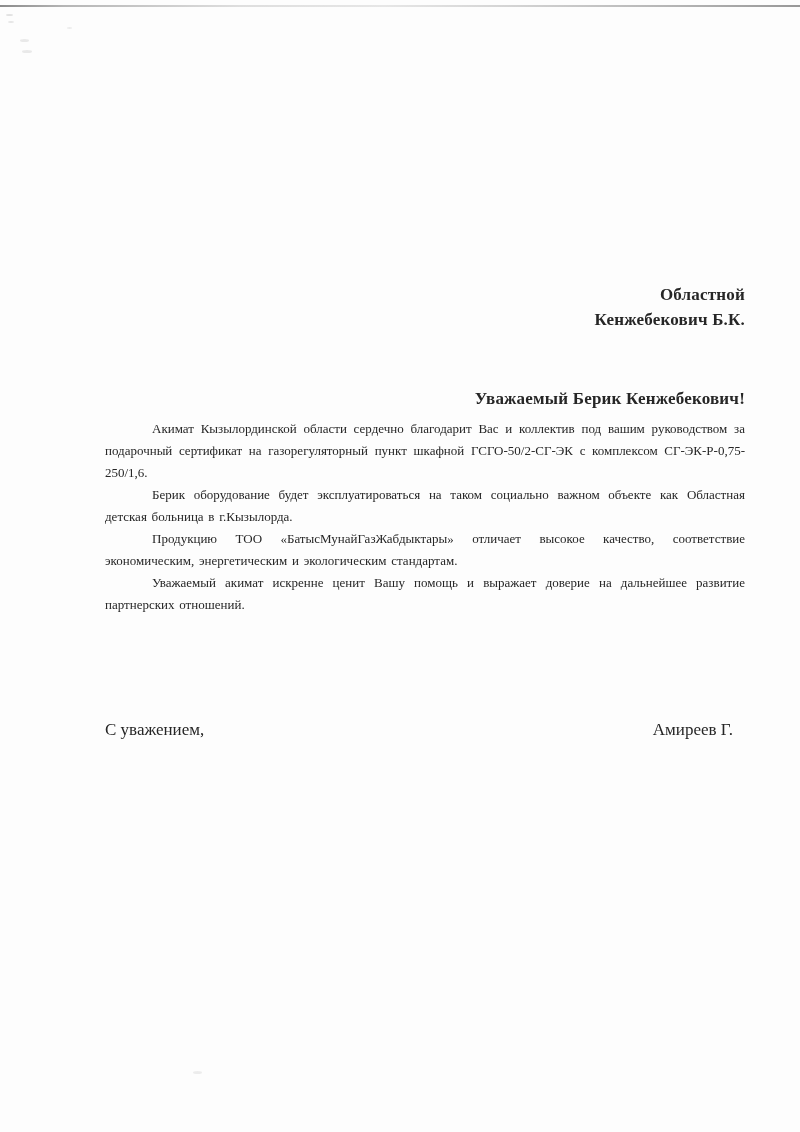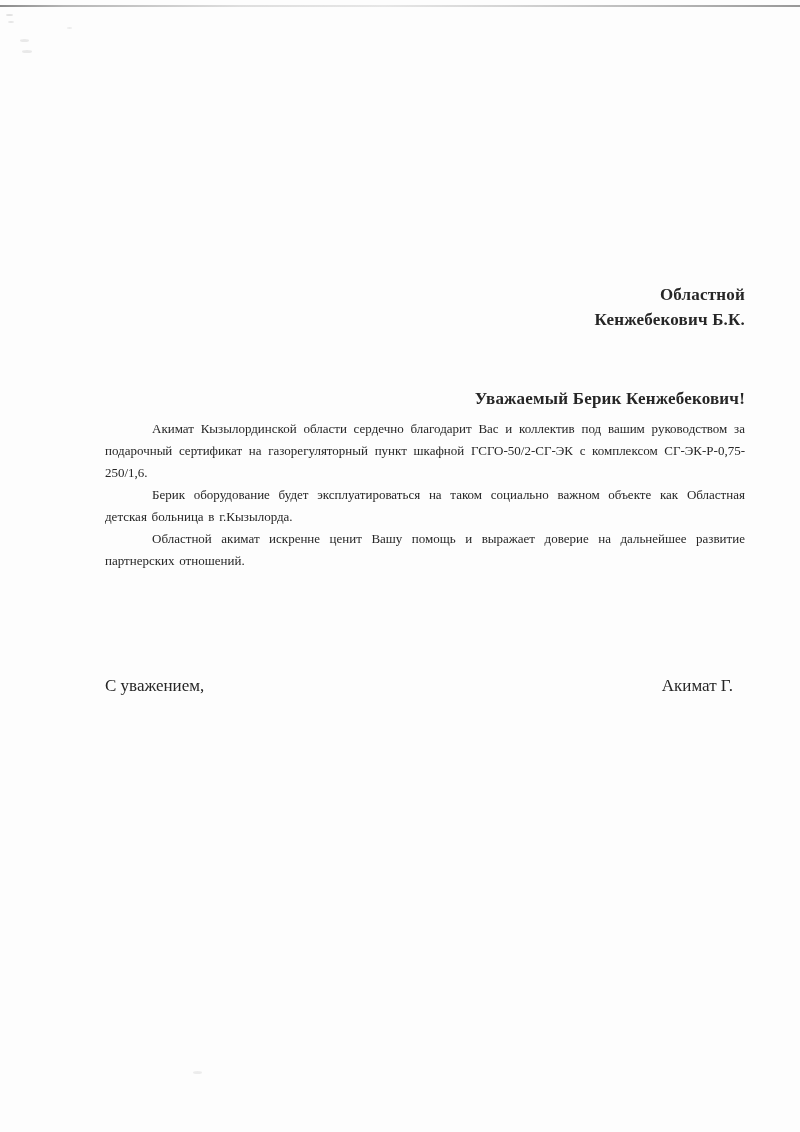--- a/index.html
+++ b/index.html
@@ -104,22 +104,23 @@
     <div class="recipient">
       <div>Областной</div>
       <div>Кенжебекович Б.К.</div>
     </div>
 
     <div class="salutation">Уважаемый Берик Кенжебекович!</div>
 
     <div class="body-text">
       <p>Акимат Кызылординской области сердечно благодарит Вас и коллектив под вашим руководством за подарочный сертификат на газорегуляторный пункт шкафной ГСГО-50/2-СГ-ЭК с комплексом СГ-ЭК-Р-0,75-250/1,6.</p>
       <p>Берик оборудование будет эксплуатироваться на таком социально важном объекте как Областная детская больница в г.Кызылорда.</p>
-      <p>Областной акимат искренне ценит Вашу помощь и выражает доверие на дальнейшее развитие партнерских отношений.</p>
+      <p>Продукцию ТОО «БатысМунайГазЖабдыктары» отличает высокое качество, соответствие экономическим, энергетическим и экологическим стандартам.</p>
+      <p>Уважаемый акимат искренне ценит Вашу помощь и выражает доверие на дальнейшее развитие партнерских отношений.</p>
     </div>
 
     <div class="signature-row">
       <span class="signature-closing">С уважением,</span>
-      <span class="signature-name">Акимат Г.</span>
+      <span class="signature-name">Амиреев Г.</span>
     </div>
 
   </div>
 </div>
 
 </body></html>

